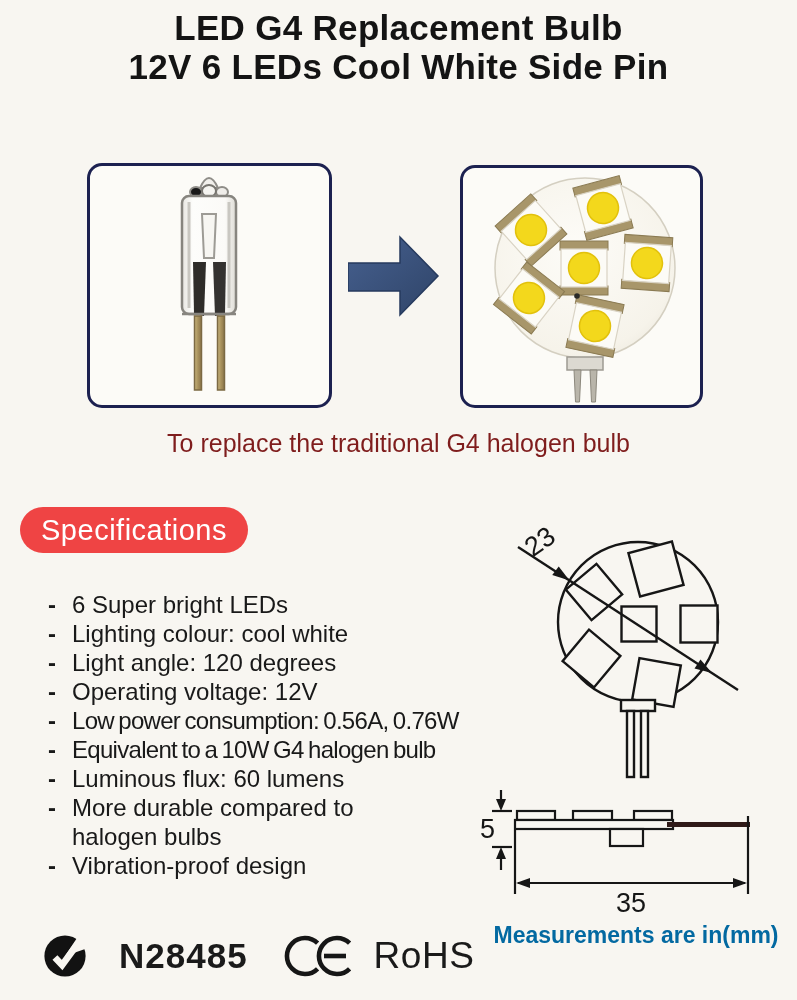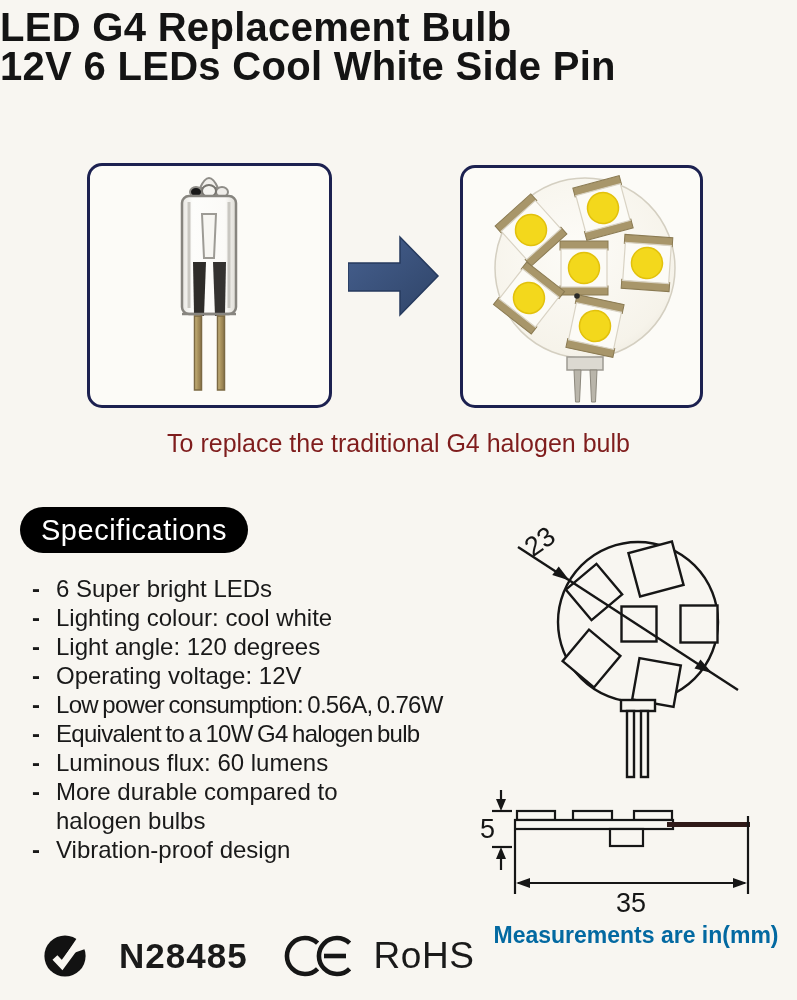--- a/index.html
+++ b/index.html
@@ -3,46 +3,46 @@
 <meta charset="utf-8">
 <style>
   html,body{margin:0;padding:0;background:#e9e7e2;}
   .page{
     position:relative;width:797px;height:1000px;margin:0 auto;
     background:#f8f6f1;overflow:hidden;
     font-family:"Liberation Sans",sans-serif;color:#1a1a1a;
   }
   
   .title{
-    position:absolute;top:8px;left:0;width:100%;text-align:left;
-    font-weight:bold;font-size:40px;line-height:39px;color:#141414;
+    position:absolute;top:8px;left:0;width:100%;text-align:center;
+    font-weight:bold;font-size:35px;line-height:39px;color:#141414;
     letter-spacing:0.3px;
   }
   
   .img-box{
     position:absolute;background:#fcfbf7;
     border:3px solid #1c2150;border-radius:15px;
   }
   .box-left{left:87px;top:163px;width:239px;height:239px;}
   .box-right{left:460px;top:165px;width:237px;height:237px;}
   .arrow-wrap{position:absolute;left:348px;top:233px;width:92px;height:86px;}
   .caption{
     position:absolute;top:429px;left:0;width:100%;text-align:center;
     font-size:25px;color:#7f1d1d;
   }
   
   .spec-pill{
     position:absolute;left:20px;top:507px;width:228px;height:46px;
-    background:#000000;border-radius:24px;color:#ffffff;
+    background:#ef4444;border-radius:24px;color:#ffffff;
     display:flex;align-items:center;justify-content:center;
     font-size:29px;letter-spacing:0.5px;
   }
   .spec-list{
     position:absolute;left:32px;top:574px;width:452px;
-    list-style:none;margin:0;padding:0;
+    list-style:none;margin:16px;padding:0;
   }
   .spec-item{
     display:flex;font-size:24px;line-height:29px;color:#191919;
   }
   .spec-item::before{
     content:"-";font-weight:bold;width:24px;flex:none;
   }
   .spec-text{white-space:pre-line;}
   .spec-text.condensed{letter-spacing:-0.7px;word-spacing:-1.6px;}
   

